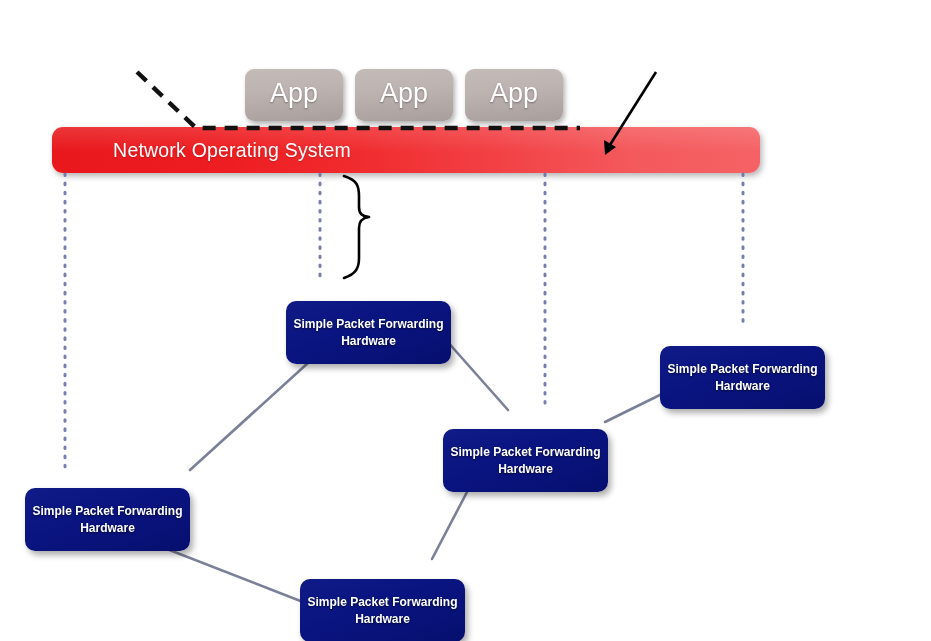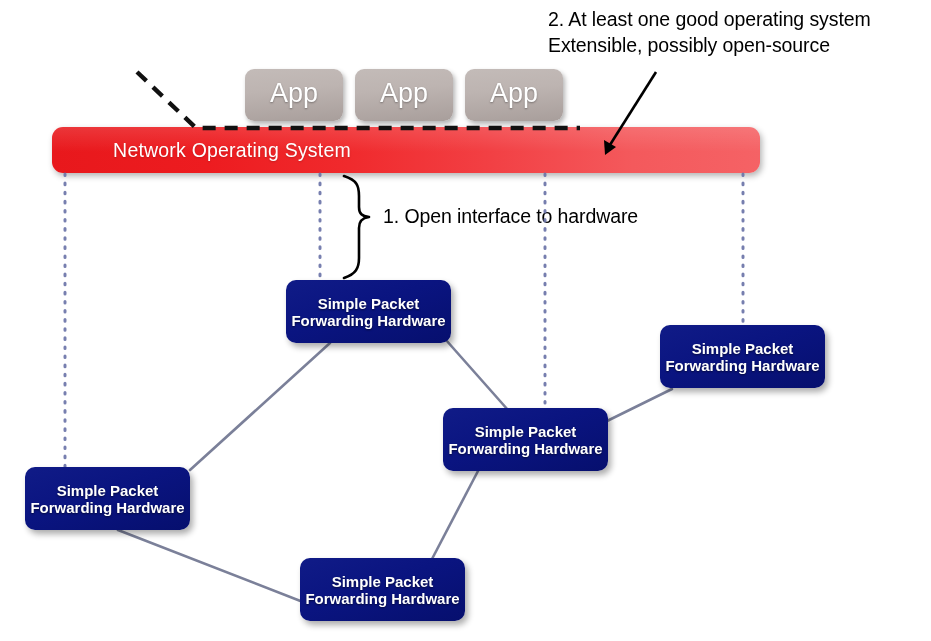--- a/index.html
+++ b/index.html
@@ -101,30 +101,31 @@
   
   .switch-box {
     position: absolute;
     width: 165px;
     height: 63px;
     border-radius: 10px;
     background: linear-gradient(160deg, #101b87 0%, #0a1480 45%, #060f6e 100%);
     box-shadow: 3px 4px 6px rgba(0,0,0,0.33);
     color: #ffffff;
     font-family: "Liberation Sans", sans-serif;
-    font-size: 15px;
+    font-size: 12px;
     font-weight: bold;
     line-height: 17px;
     display: flex;
     flex-direction: column;
     align-items: center;
     justify-content: center;
     text-align: center;
     text-shadow: 0 1px 2px rgba(0,0,0,0.55);
     z-index: 5;
+    margin-top: 21px;
   }
   #switch-top     { left: 286px; top: 280px; }
   #switch-right   { left: 660px; top: 325px; }
   #switch-center  { left: 443px; top: 408px; }
   #switch-left    { left: 25px;  top: 467px; }
   #switch-bottom  { left: 300px; top: 558px; }
 
   
   #overlay {
     position: absolute;
@@ -178,24 +179,21 @@
                C 359 268, 356 274, 344 278"></path>
     </g>
 
     <g stroke="#000000" stroke-width="2.6" fill="none">
       <line x1="656" y1="72" x2="608" y2="148"></line>
       <polygon points="605,155 604,140 616,147" fill="#000000" stroke="none"></polygon>
     </g>
   </svg>
 
 
-  <div class="callout" id="callout-os">2. At least one good operating system
-Extensible, possibly open-source</div>
-
-  <div class="callout" id="callout-iface">1. Open interface to hardware</div>
+
 
   <div class="app-box" id="app-box-1">App</div>
   <div class="app-box" id="app-box-2">App</div>
   <div class="app-box" id="app-box-3">App</div>
 
   <div id="nos-bar">
     <div id="nos-title">Network Operating  System</div>
   </div>
 
   <div class="switch-box" id="switch-top">Simple Packet

